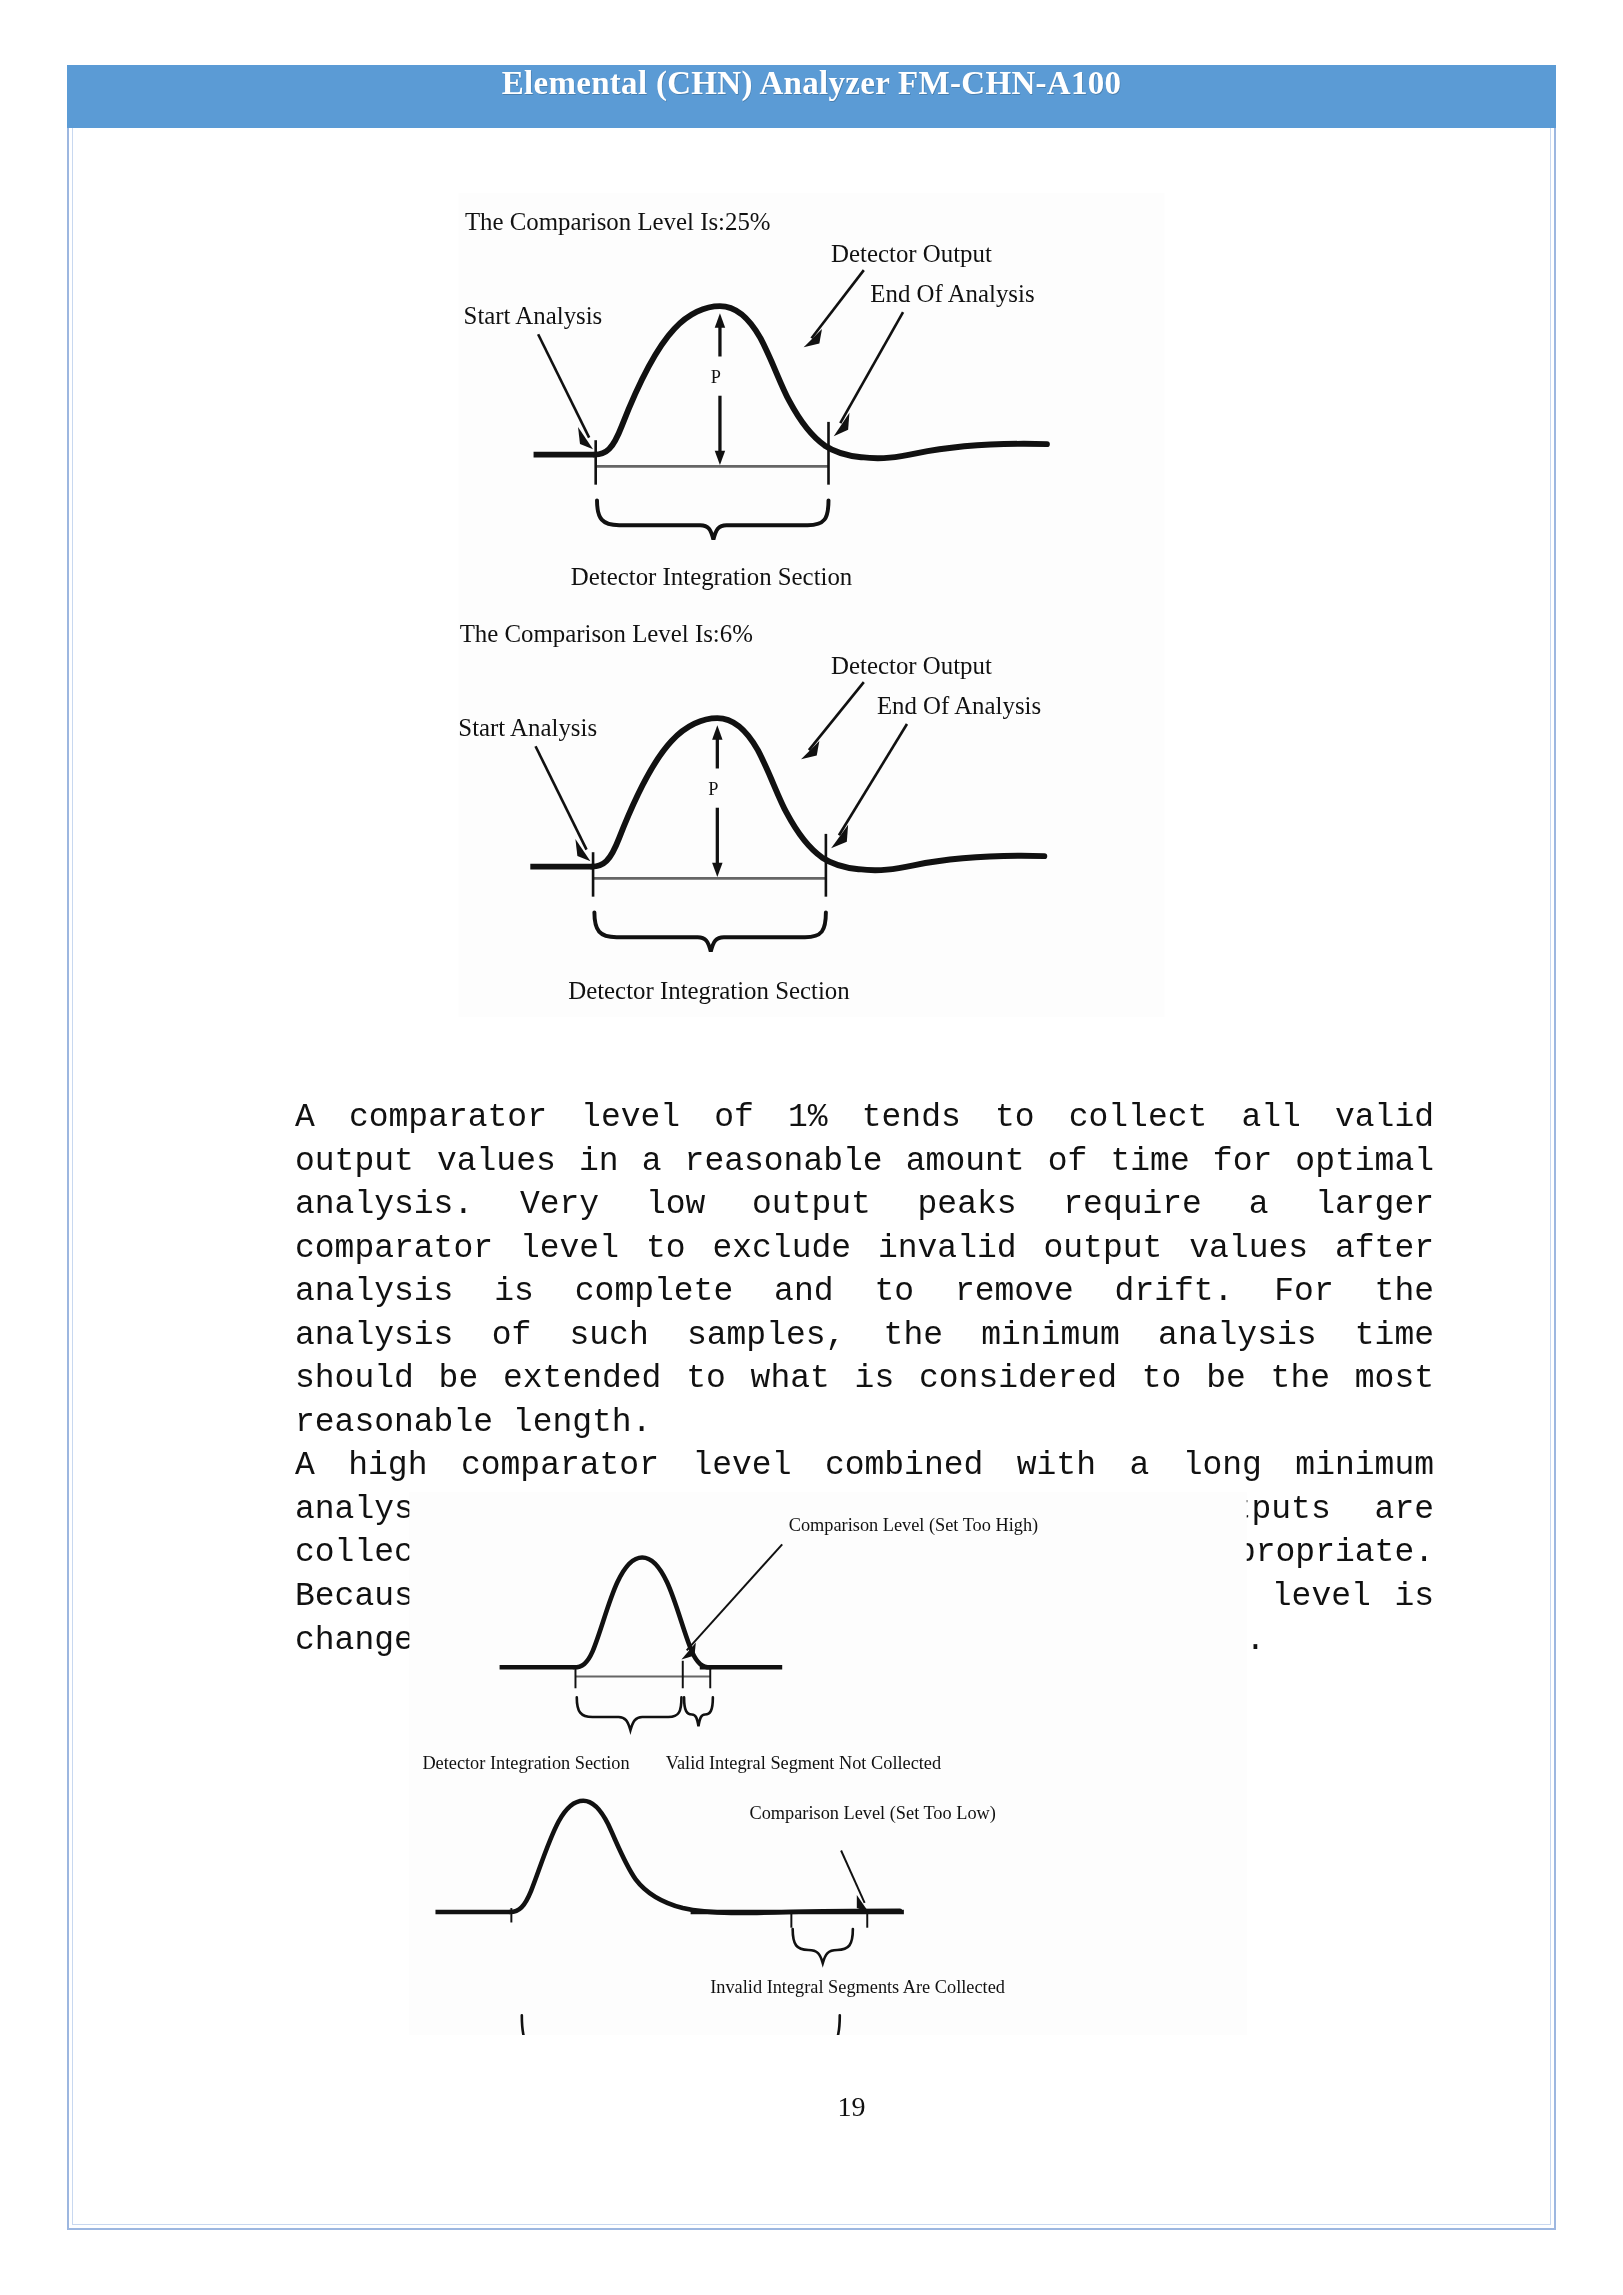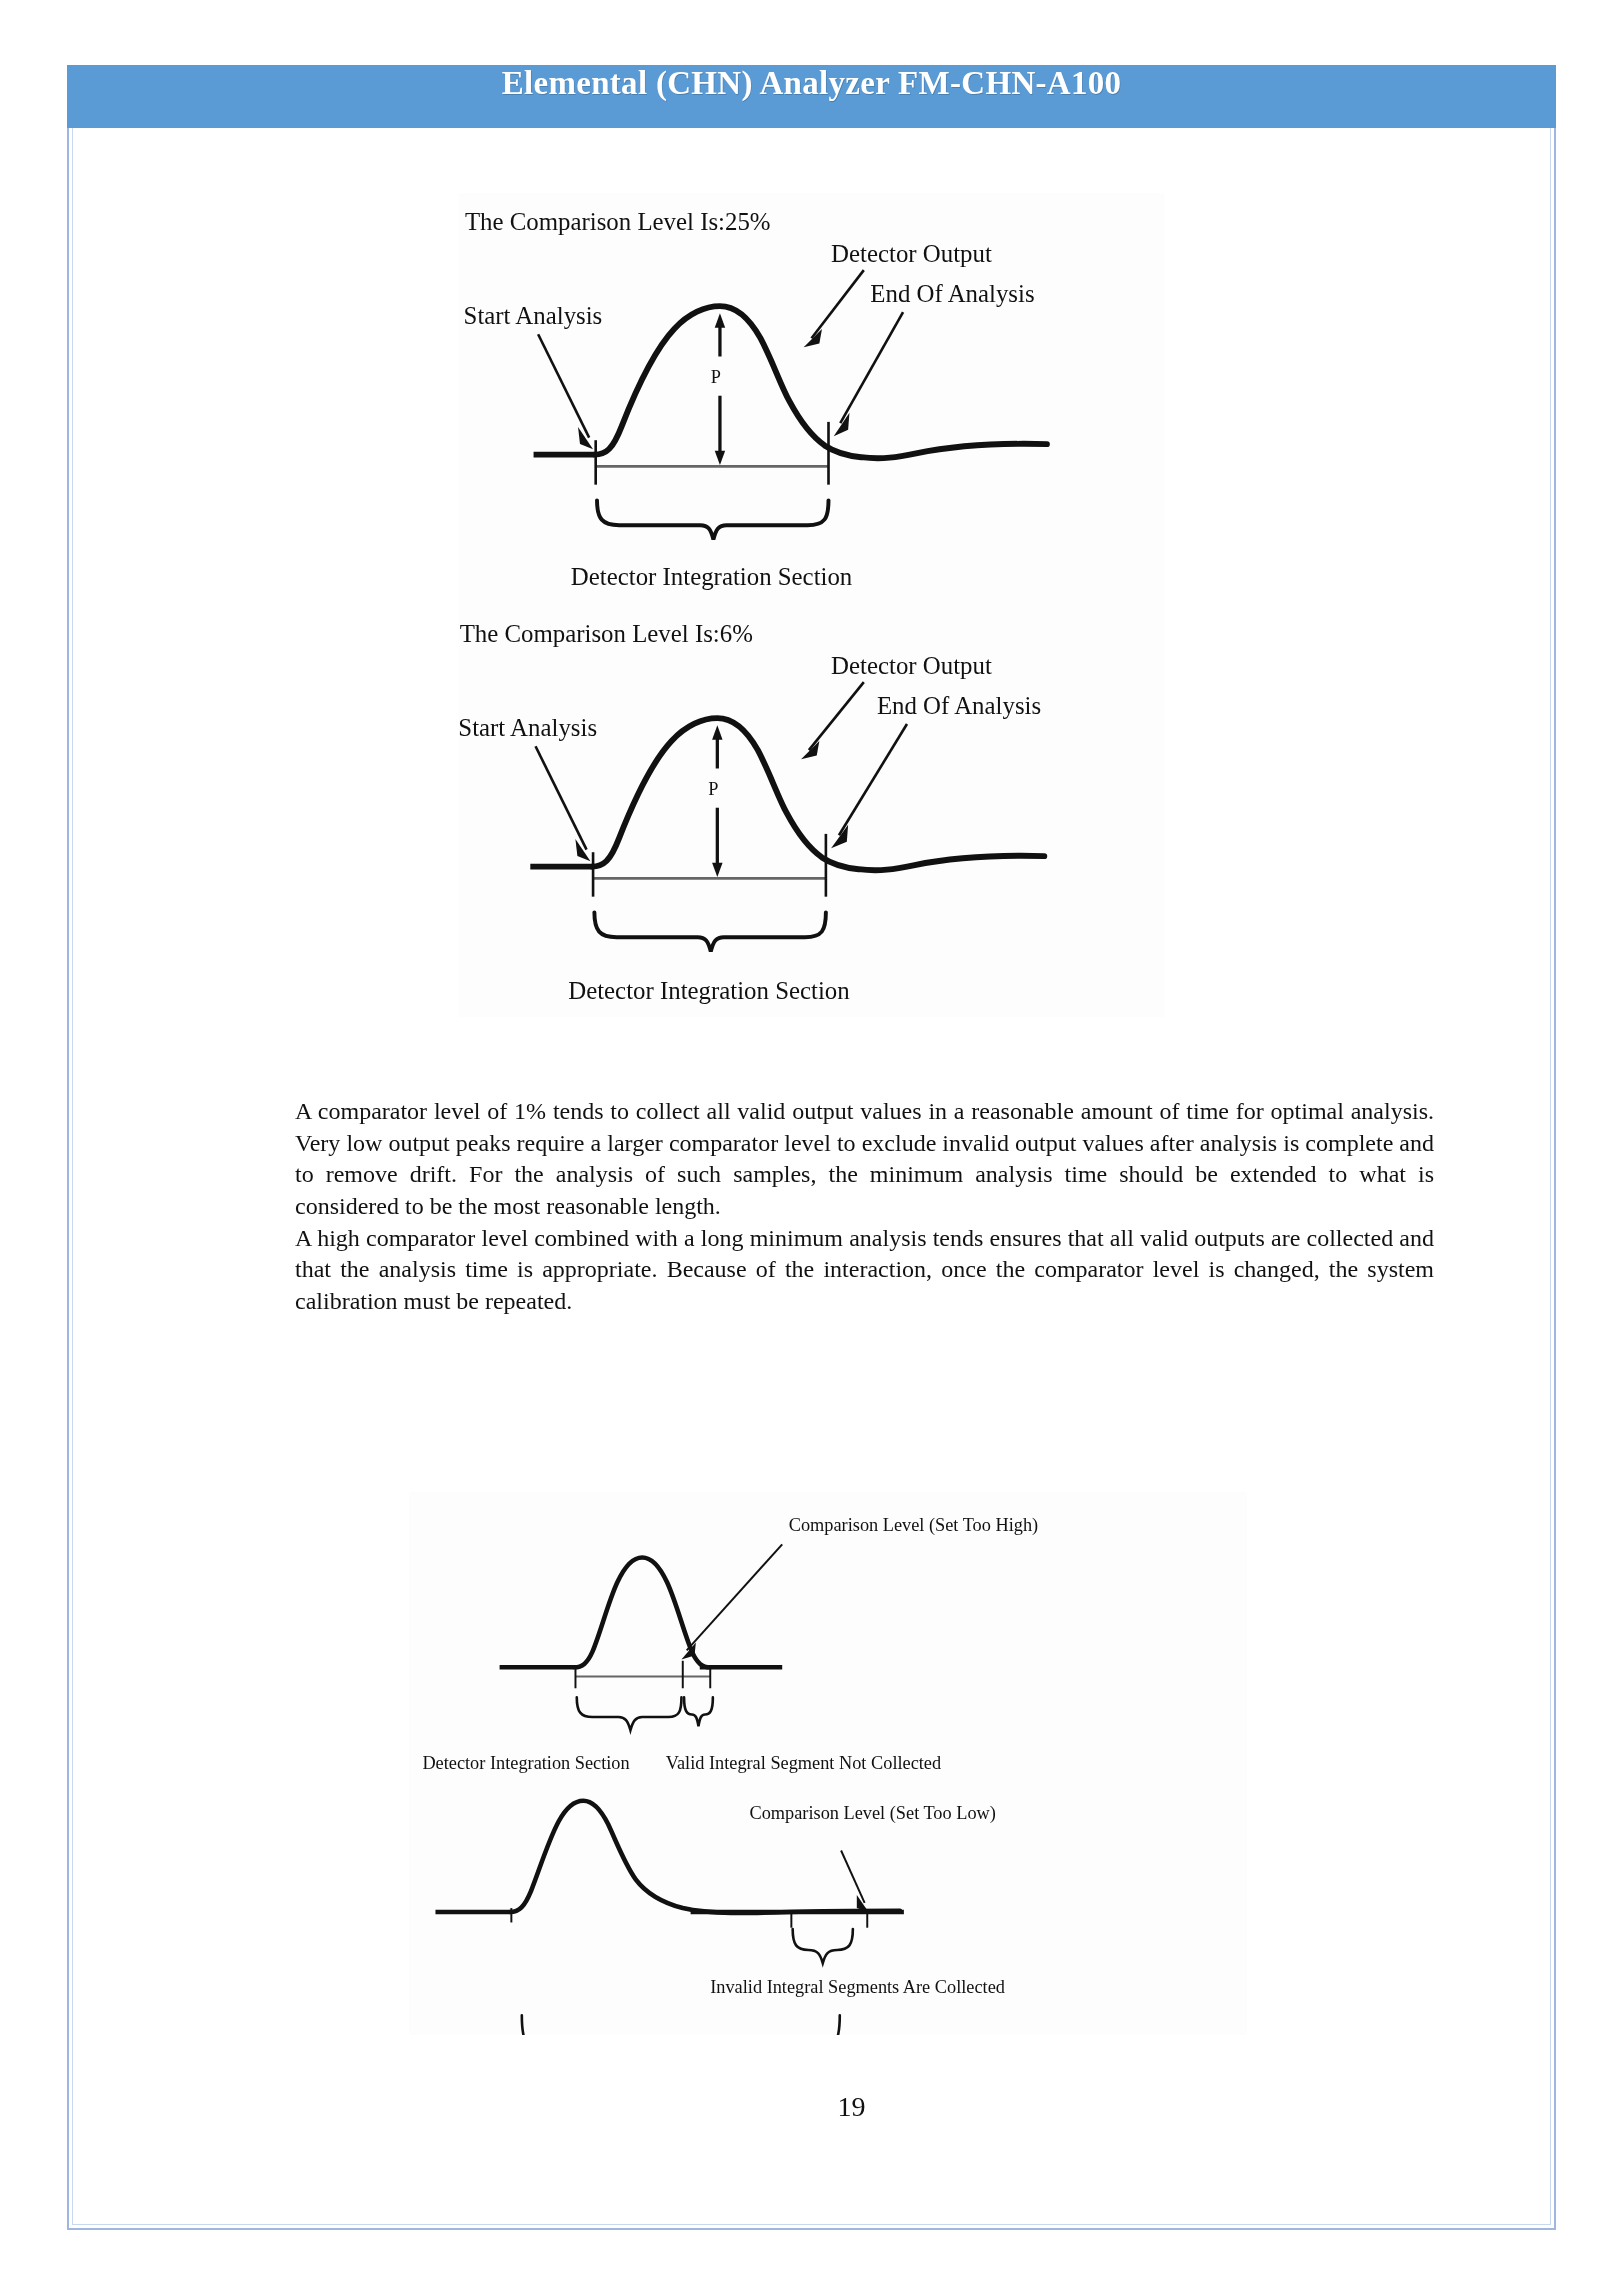--- a/index.html
+++ b/index.html
@@ -26,22 +26,22 @@
   
   .fig-block{position:absolute;}
   .fig-svg{display:block;}
 
   .fig-caption{position:absolute;width:100%;text-align:center;
         font-weight:bold;font-size:27px;color:#000;
         font-family:"Liberation Serif",serif;}
 
   
   .body-text{position:absolute;left:228px;width:1139px;
-        font-size:24px;line-height:1.32;color:#111;text-align:justify;
-        font-family:Liberation Serif, serif;}
+        font-size:33px;line-height:1.32;color:#111;text-align:justify;
+        font-family:Liberation Mono, monospace;}
   .body-text p{margin:0;}
   .body-text p.p1{text-align:justify;}
   .body-text p.p2{text-align:justify;}
 
   
   .page-number{position:absolute;width:100%;text-align:center;
         font-size:28px;color:#111;font-family:"Liberation Serif",serif;}
 
   
   text{font-family:"Liberation Serif",serif;}

